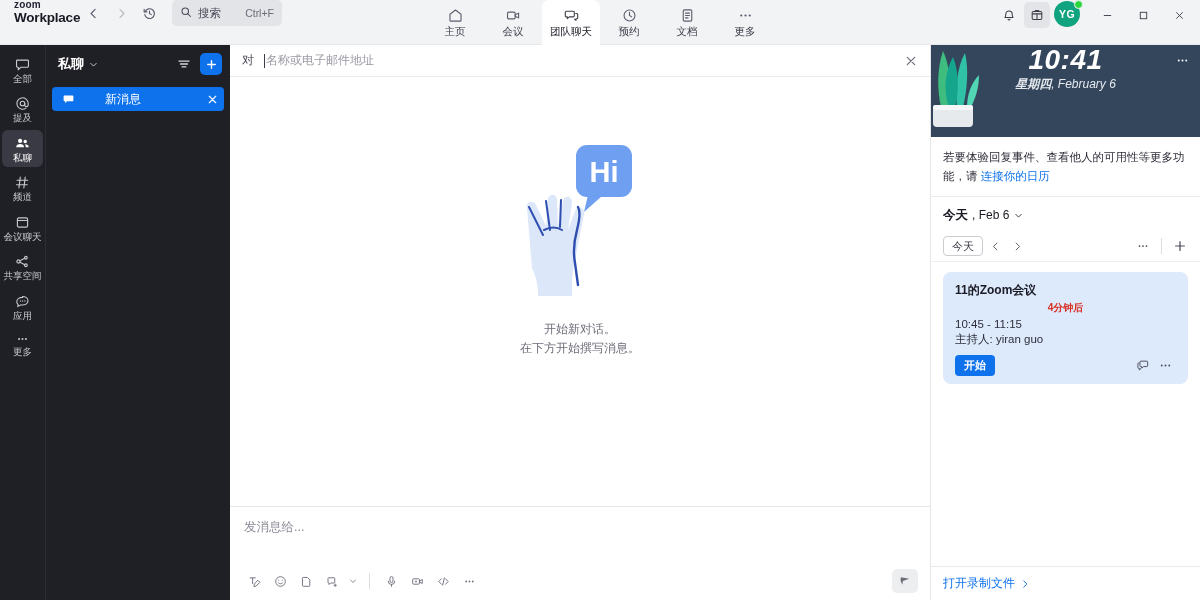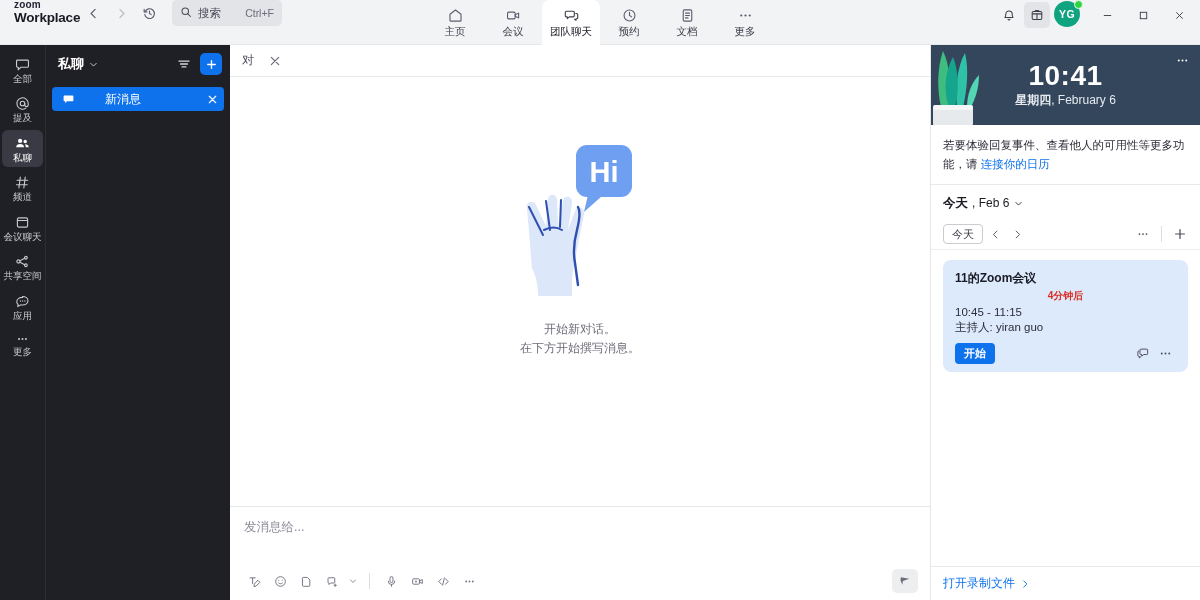--- a/index.html
+++ b/index.html
@@ -138,21 +138,21 @@
   }
   .ctool-chev { width: 14px; }
   .cdivider { width: 1px; height: 16px; background: #dcdee1; margin: 0 7px; }
   .csend {
     margin-left: auto; width: 26px; height: 24px; border-radius: 5px; background: #eceef0;
     display: flex; align-items: center; justify-content: center; color: #6d6d7a; cursor: pointer;
   }
 
   
   .rightpanel { width: 270px; flex: 0 0 270px; border-left: 1px solid #e4e6e8; display: flex; flex-direction: column; background: #fff; }
-  .clockcard { height: 80px; background: #33465c; position: relative; display: flex; align-items: center; justify-content: center; flex-direction: column; overflow: hidden; }
+  .clockcard { height: 92px; background: #33465c; position: relative; display: flex; align-items: center; justify-content: flex-start; flex-direction: column; overflow: hidden; font-style: italic; }
   .plant { position: absolute; left: 0; top: 0; width: 62px; height: 82px; }
   .clock-dots { position: absolute; right: 10px; top: 8px; color: #fff; cursor: pointer; display: flex; align-items: center; }
   .clock-time { font-size: 28px; font-weight: 700; color: #ffffff; letter-spacing: .5px; line-height: 1.05; }
   .clock-date { font-size: 12px; color: #e6eaef; margin-top: 2px; }
   .clock-date b { font-weight: 700; }
 
   .calprompt { padding: 10px 12px 10px; border-bottom: 1px solid #e9eaec; }
   .calprompt .cp-text { font-size: 11.5px; color: #2e2e3a; line-height: 1.6; }
   .calprompt .cp-link { color: #0e72ed; cursor: pointer; }
 
@@ -404,20 +404,24 @@
                 <path d="M2.5 2.5l7 7M9.5 2.5l-7 7"></path>
               </svg>
           </span>
         </div>
       </div>
     </div>
 
     <div class="center">
       <div class="tobar">
         <span class="to-label">对</span>
+        <span class="to-input">
+          <span class="caret"></span>
+          <span class="to-ph">名称或电子邮件地址</span>
+        </span>
         <span class="to-x">
           <svg width="12" height="12" viewBox="0 0 12 12" stroke="currentColor" stroke-width="1.2" stroke-linecap="round">
               <path d="M2.3 2.3l7.4 7.4M9.7 2.3l-7.4 7.4"></path>
             </svg>
         </span>
       </div>
 
       <div class="empty">
         <div class="empty-art">
           <svg viewBox="0 0 160 185" width="160" height="185" fill="none">

